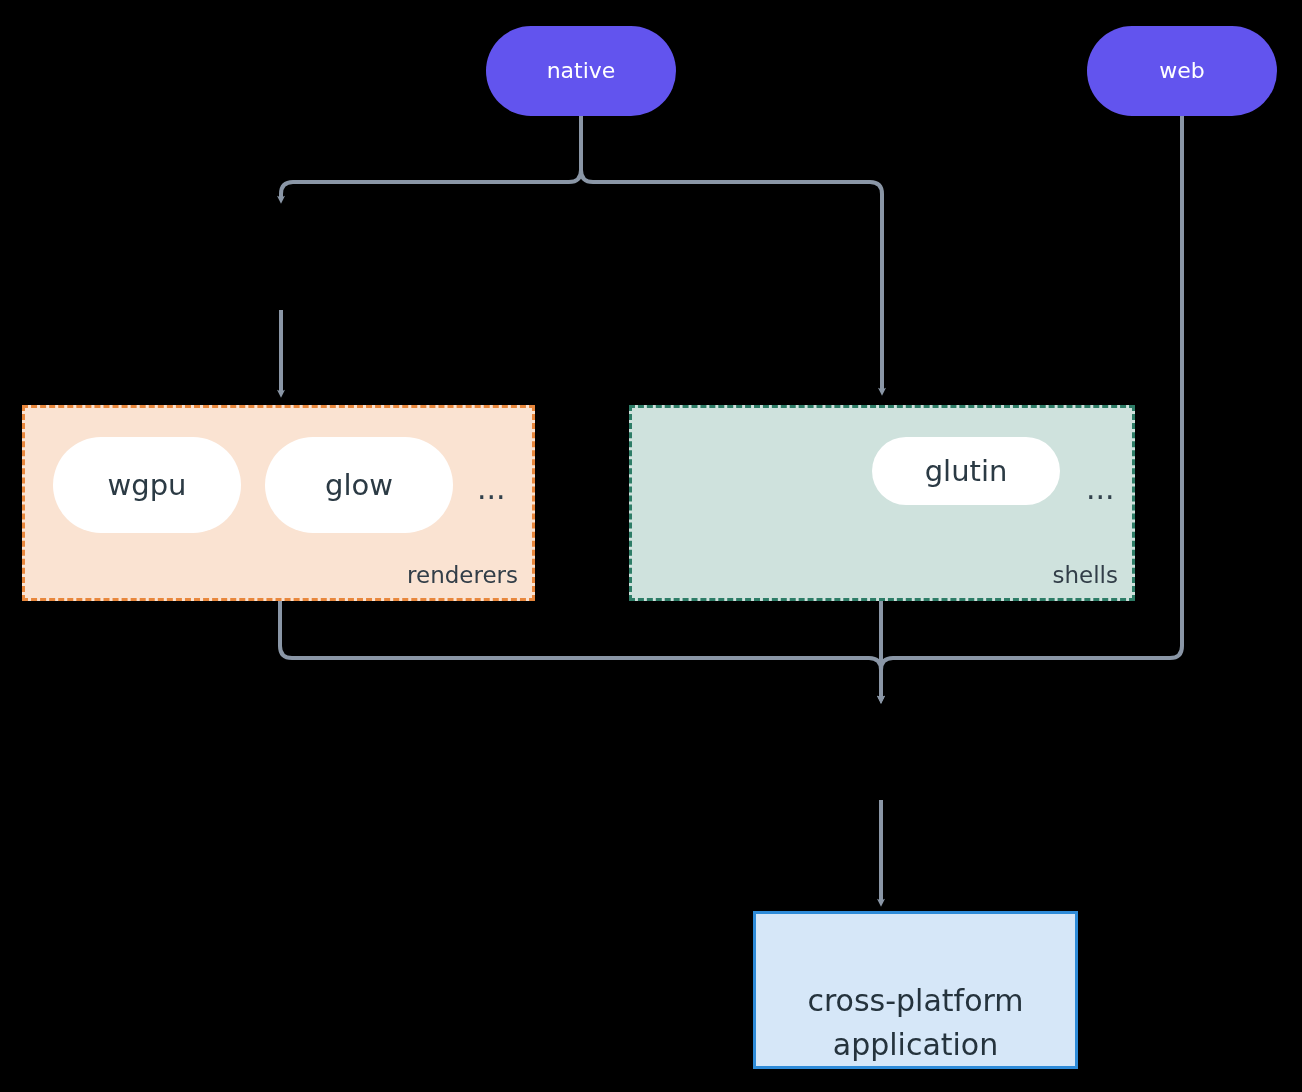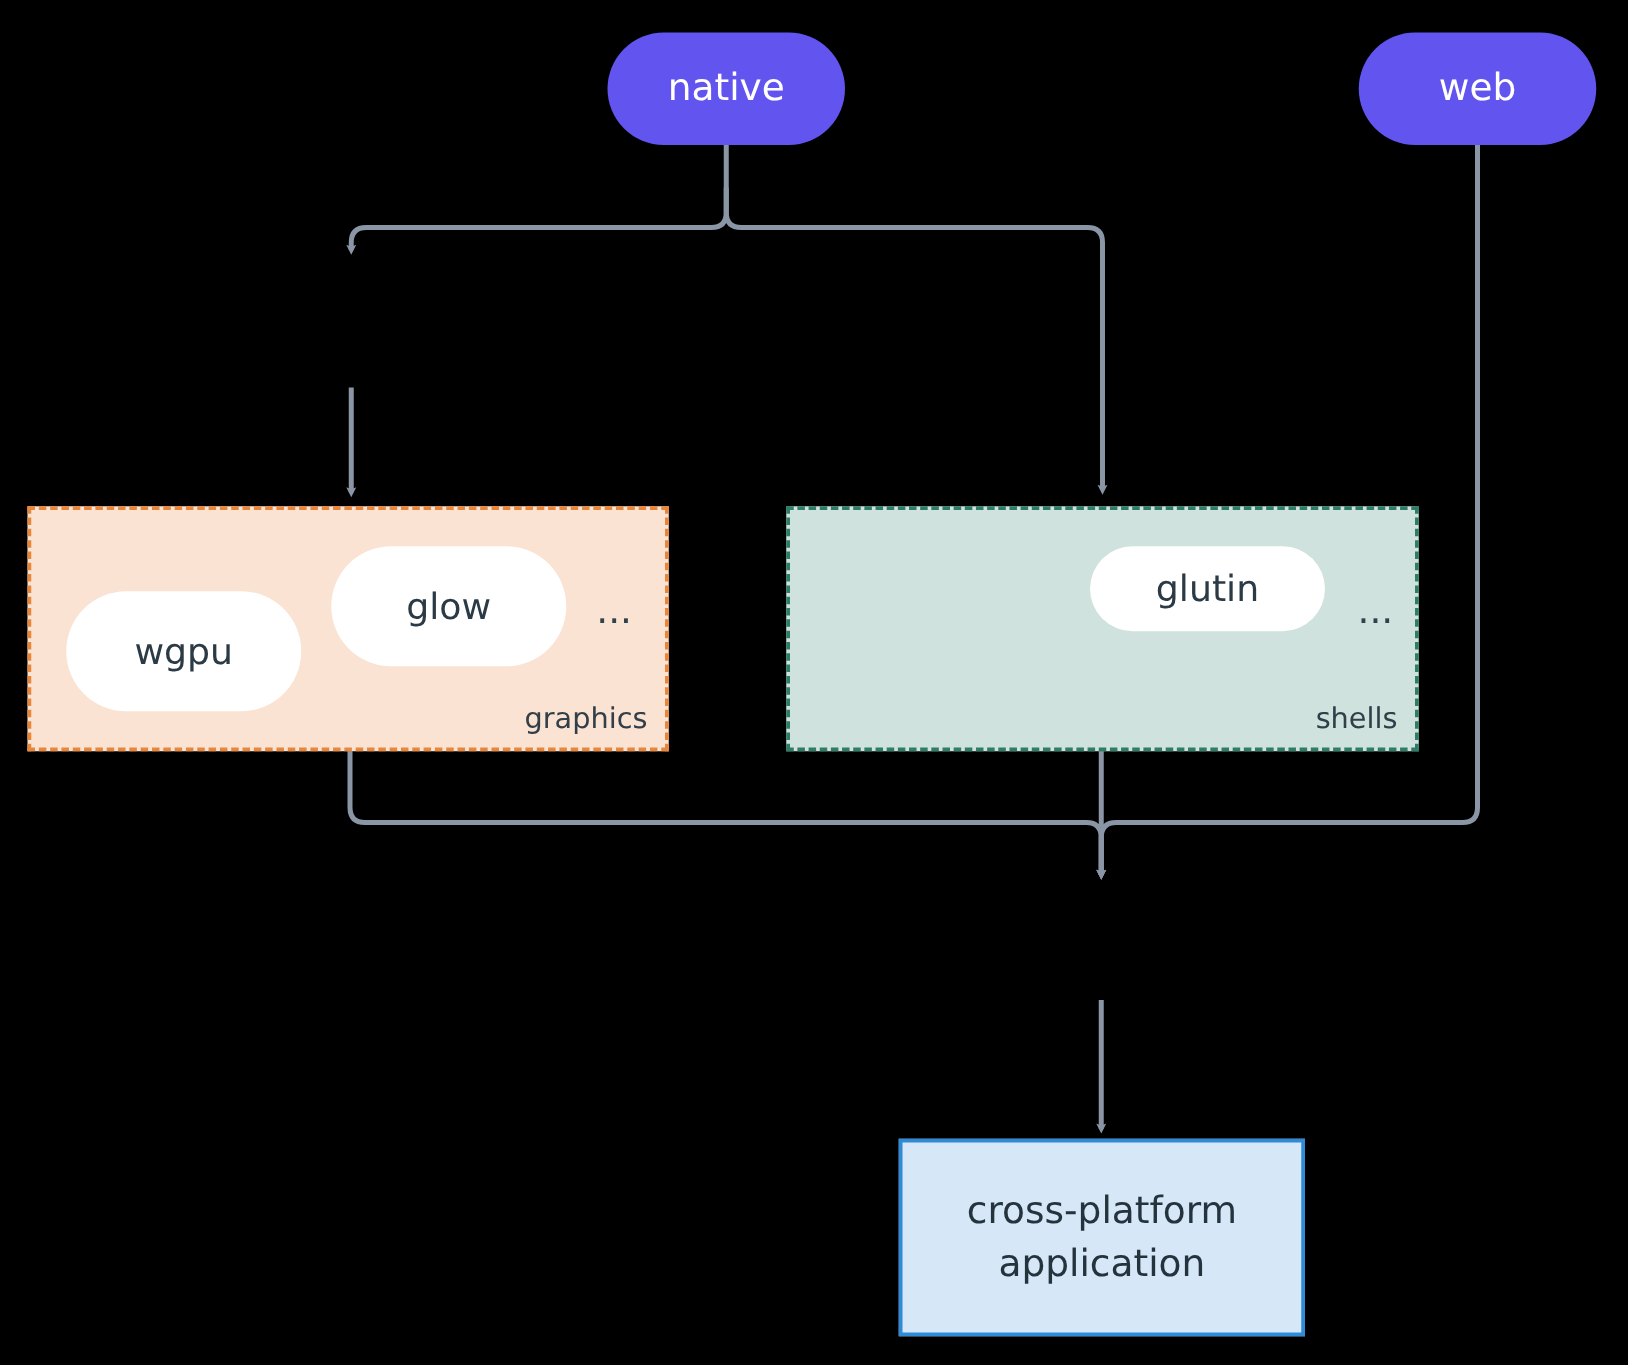--- a/index.html
+++ b/index.html
@@ -28,21 +28,21 @@
     display: flex;
     align-items: center;
     justify-content: center;
     box-sizing: border-box;
     text-align: center;
     line-height: 1.25;
   }
   .pill {
     border-radius: 9999px;
     color: #ffffff;
-    font-size: 30px;
+    font-size: 22px;
     align-items: center;
   }
   .pill-native  { background: #6254EE; }
   .pill-web     { background: #6254EE; }
   .pill-graphics{ background: #E8873C; }
   .pill-iced    { background: #2E8BD8; }
 
   .group-box {
     position: absolute;
     box-sizing: border-box;
@@ -123,39 +123,39 @@
   <div class="node pill pill-native" style="left:486px; top:26px; width:190px; height:90px;">
     <span>native</span>
   </div>
 
   <div class="node pill pill-web" style="left:1087px; top:26px; width:190px; height:90px;">
     <span>web</span>
   </div>
 
 
   <div class="group-box group-renderers" style="left:22px; top:405px; width:513px; height:196px;">
-    <div class="chip" style="left:28px; top:29px; width:188px; height:96px;margin-top:36px;">
+    <div class="chip" style="left:28px; top:29px; width:188px; height:96px;">
       <span>wgpu</span>
     </div>
     <div class="chip" style="left:240px; top:29px; width:188px; height:96px;">
       <span>glow</span>
     </div>
     <div class="ellipsis" style="left:452px; top:66px;">...</div>
-    <div class="group-label">graphics</div>
+    <div class="group-label">renderers</div>
   </div>
 
   <div class="group-box group-shells" style="left:629px; top:405px; width:506px; height:196px;">
     <div class="chip" style="left:240px; top:29px; width:188px; height:68px;">
       <span>glutin</span>
     </div>
     <div class="ellipsis" style="left:454px; top:66px;">...</div>
     <div class="group-label">shells</div>
   </div>
 
 
-  <div class="app-box" style="left:719px; top:911px; width:325px; height:158px;">
+  <div class="app-box" style="left:753px; top:911px; width:325px; height:158px;align-items:flex-end;">
     <div>
       <div>cross-platform</div>
       <div>application</div>
     </div>
   </div>
 
 </div>
 
 </body></html>

